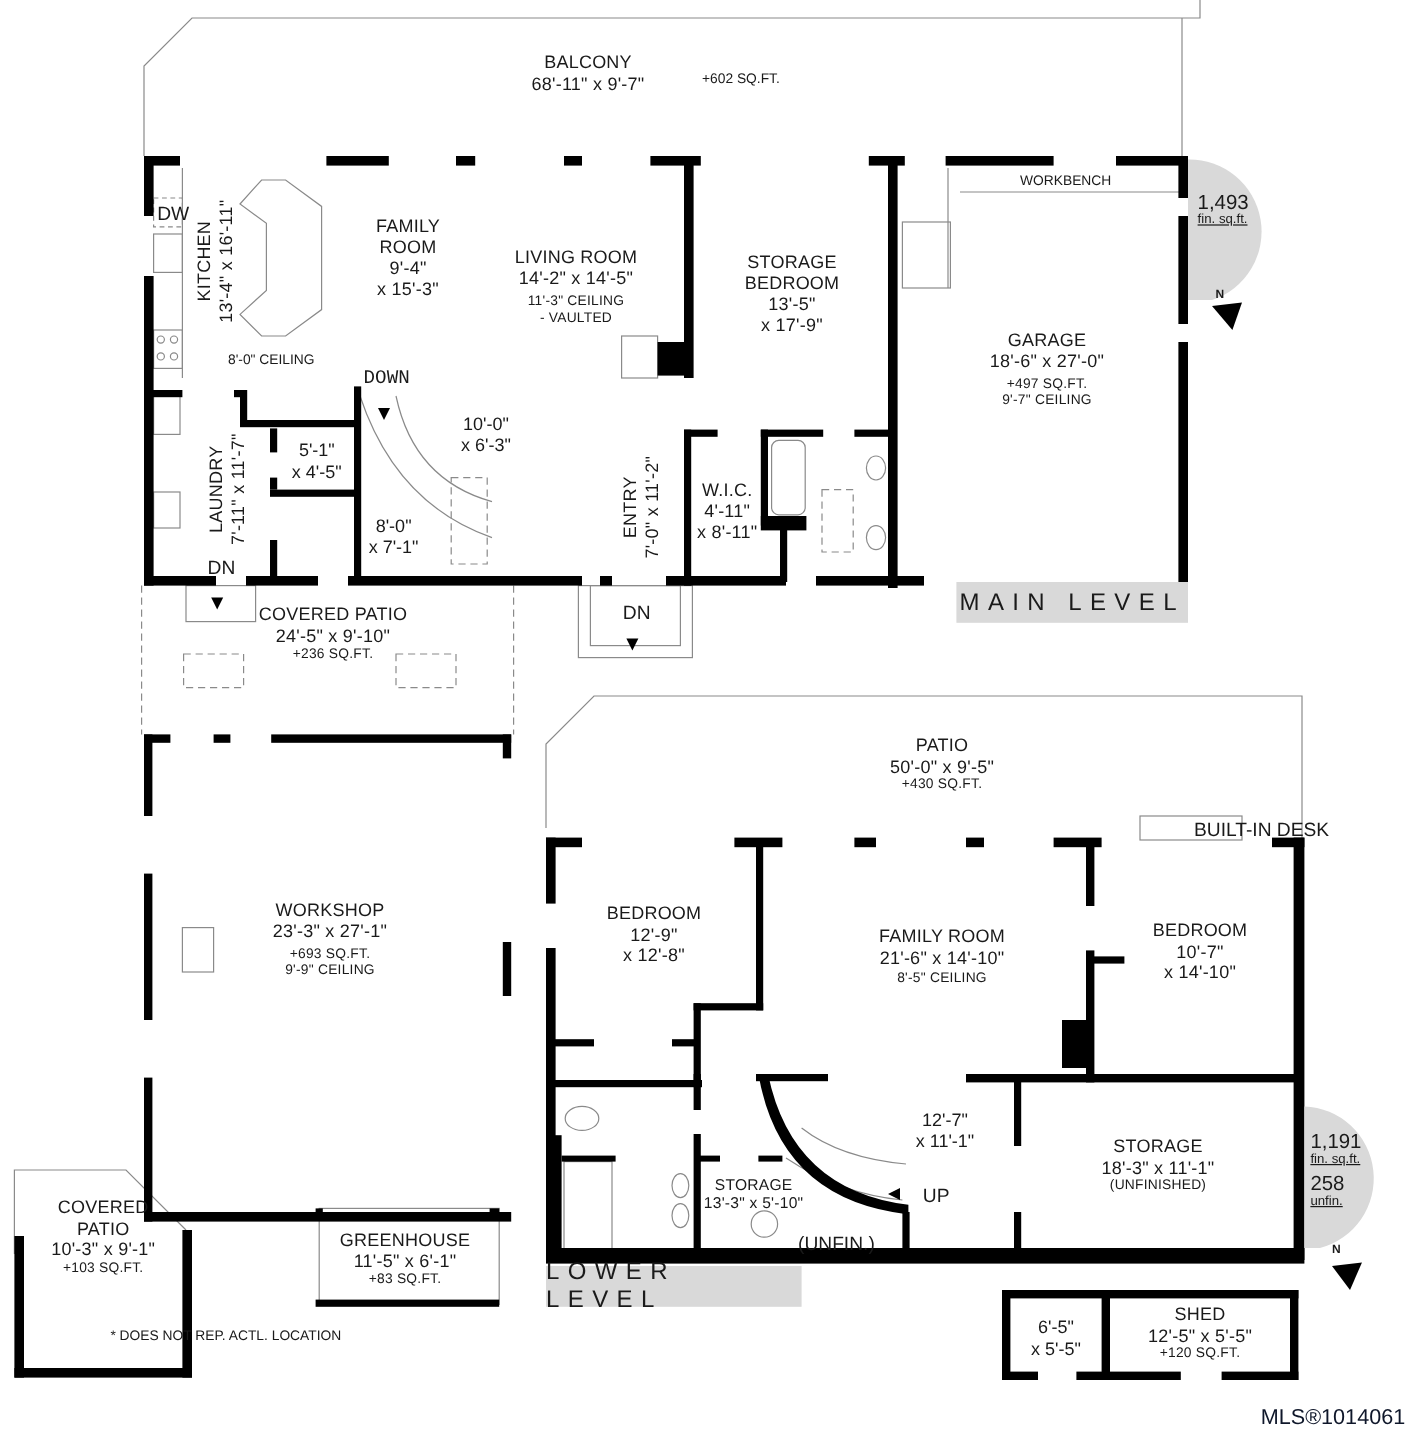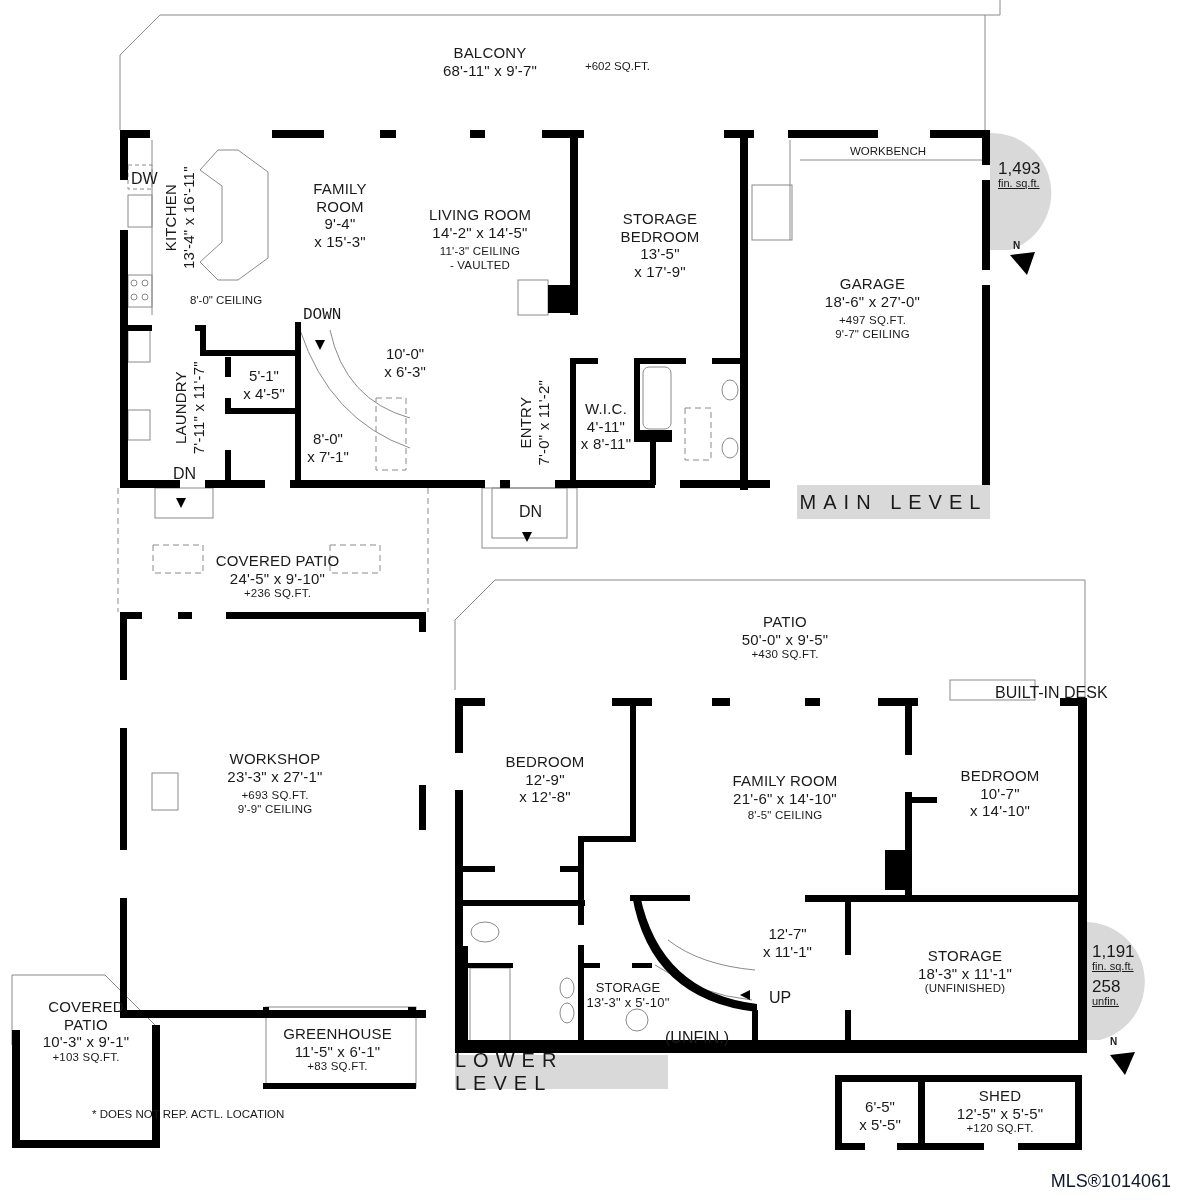--- a/index.html
+++ b/index.html
@@ -276,21 +276,21 @@
 <div class="lbl tiny" style="left:519px;top:503px;">DN</div>
 
 <div class="lbl name" style="left:578px;top:400px;width:56px;">
   <div>W.I.C.</div>
   <div class="dim">4'-11"</div>
   <div class="dim">x 8'-11"</div>
 </div>
 
 <div class="level-tag" style="left:797px;top:485px;width:193px;height:34px;">MAIN LEVEL</div>
 
-<div class="lbl name" style="left:205px;top:552px;width:145px;text-align:center;">
+<div class="lbl name" style="left:205px;top:504px;width:145px;text-align:center;">
   <div>COVERED PATIO</div>
   <div class="dim">24'-5" x 9'-10"</div>
   <div class="sub">+236 SQ.FT.</div>
 </div>
 
 <div class="lbl name" style="left:210px;top:750px;width:130px;">
   <div>WORKSHOP</div>
   <div class="dim">23'-3" x 27'-1"</div>
   <div class="sub" style="margin-top:4px;">+693 SQ.FT.</div>
   <div class="sub">9'-9" CEILING</div>

